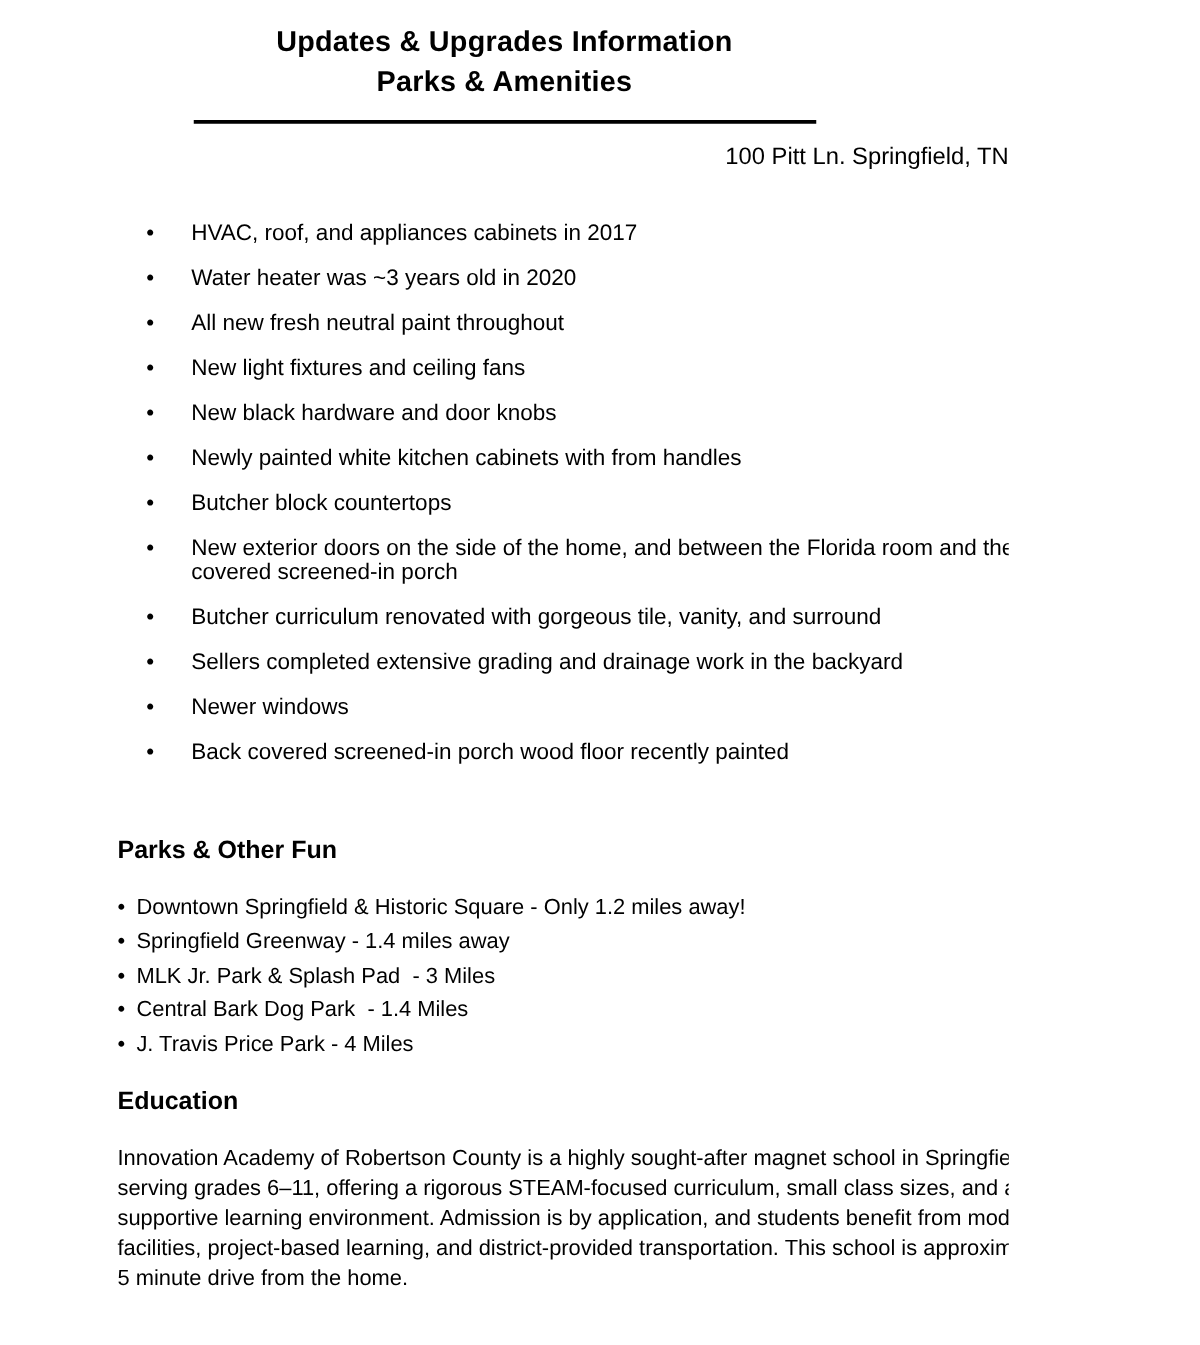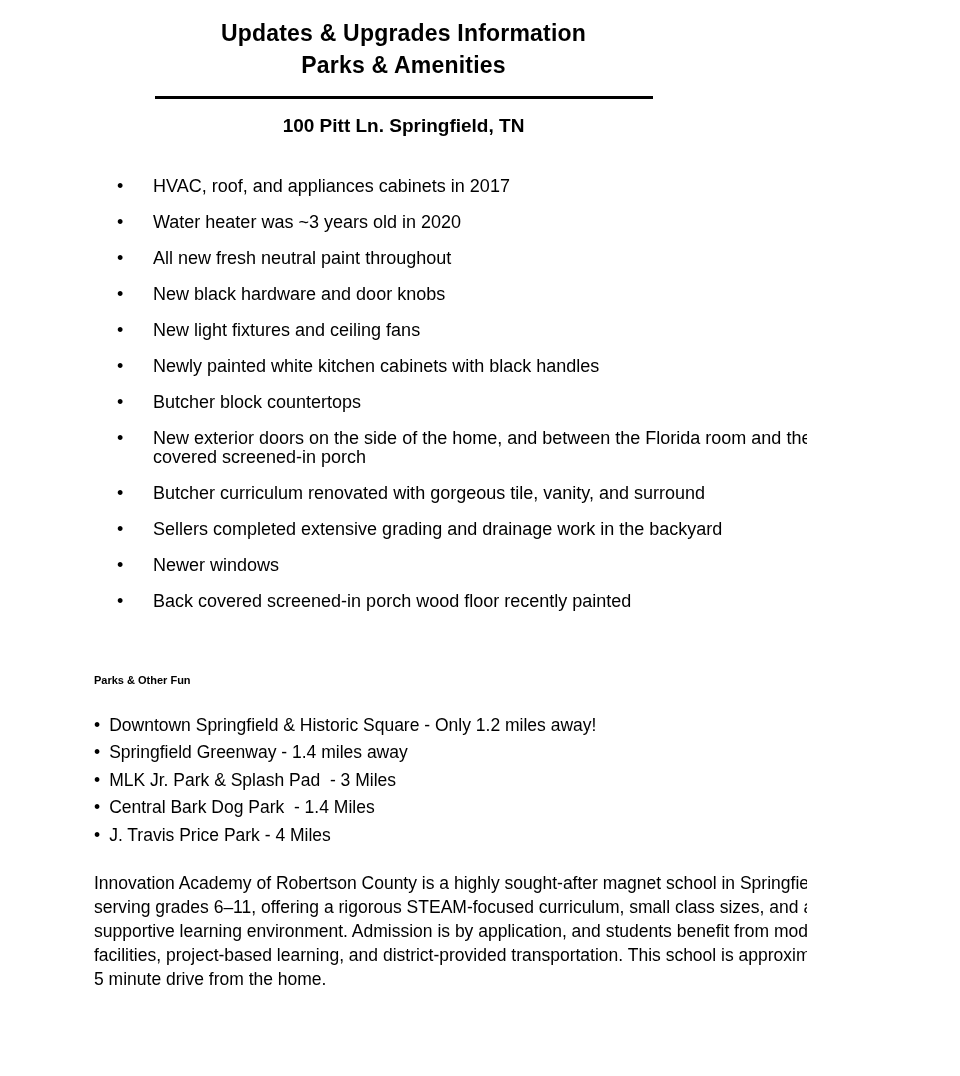--- a/index.html
+++ b/index.html
@@ -22,21 +22,22 @@
   }
   .rule {
     width: 498px;
     height: 3px;
     background: #000000;
     margin: 15px auto 0 auto;
   }
   .address {
     margin: 16px 0 0 0;
     font-size: 19px;
-    font-weight: 700;
+    font-weight: 400;
+    text-align: right;
   }
   .updates-list {
     list-style: none;
     margin: 40px 0 0 115px;
     padding: 0;
     width: 728px;
   }
   .updates-list li {
     position: relative;
     padding-left: 38px;
@@ -46,21 +47,21 @@
   }
   .updates-list li::before {
     content: "\2022";
     position: absolute;
     left: 2px;
     top: 0;
   }
   .b { font-weight: 400; }
   .section-heading {
     margin: 0 94px;
-    font-size: 11px;
+    font-size: 20px;
     font-weight: 700;
     line-height: 21px;
   }
   .parks-heading { margin-top: 59px; }
   .parks-list {
     list-style: none;
     margin: 21px 0 0 94px;
     padding: 0;
     width: 780px;
   }
@@ -92,37 +93,38 @@
       <span>Parks &amp; Amenities</span>
     </h1>
     <div class="rule"></div>
     <h2 class="address">100 Pitt Ln. Springfield, TN</h2>
   </header>
 
   <ul class="updates-list" id="updates-list">
       <li><span>HVAC, roof, and appliances cabinets in </span><span class="b">2017</span></li>
       <li><span>Water heater was </span><span class="b">~3 years old in 2020</span></li>
       <li><span class="b">All new fresh neutral paint</span><span> throughout</span></li>
+      <li><span class="b">New light fixtures and ceiling fans</span></li>
       <li><span class="b">New black hardware and door knobs</span></li>
-      <li><span class="b">New light fixtures and ceiling fans</span></li>
-      <li><span class="b">Newly painted white kitchen cabinets</span><span> with black handles</span></li>
+      <li><span class="b">Newly painted white kitchen cabinets</span><span> with from handles</span></li>
       <li><span class="b">Butcher block countertops</span></li>
       <li><span class="b">New exterior doors</span><span> on the side of the home, and between the </span><span class="b">Florida room</span><span> and the </span><span class="b">covered screened-in porch</span></li>
       <li><span>Butcher </span><span class="b">curriculum renovated</span><span> with gorgeous tile, vanity, and surround</span></li>
       <li><span>Sellers completed </span><span class="b">extensive grading and drainage work</span><span> in the backyard</span></li>
       <li><span class="b">Newer windows</span></li>
       <li><span>Back </span><span class="b">covered screened-in porch</span><span> wood floor </span><span class="b">recently painted</span></li>
     </ul>
 
   <h3 class="section-heading parks-heading">Parks &amp; Other Fun</h3>
 
   <ul class="parks-list" id="parks-list">
       <li>Downtown Springfield &amp; Historic Square - Only 1.2 miles away!</li>
       <li>Springfield Greenway - 1.4 miles away</li>
       <li>MLK Jr. Park &amp; Splash Pad  - 3 Miles</li>
       <li>Central Bark Dog Park  - 1.4 Miles</li>
       <li>J. Travis Price Park - 4 Miles</li>
     </ul>
 
+  <h3 class="section-heading education-heading">Education</h3>
 
   <p class="education-paragraph">Innovation Academy of Robertson County is a highly sought-after magnet school in Springfield serving grades 6–11, offering a rigorous STEAM-focused curriculum, small class sizes, and a supportive learning environment. Admission is by application, and students benefit from modern facilities, project-based learning, and district-provided transportation. This school is approximately a 5 minute drive from the home.</p>
 
 </div>
 
 </body></html>

